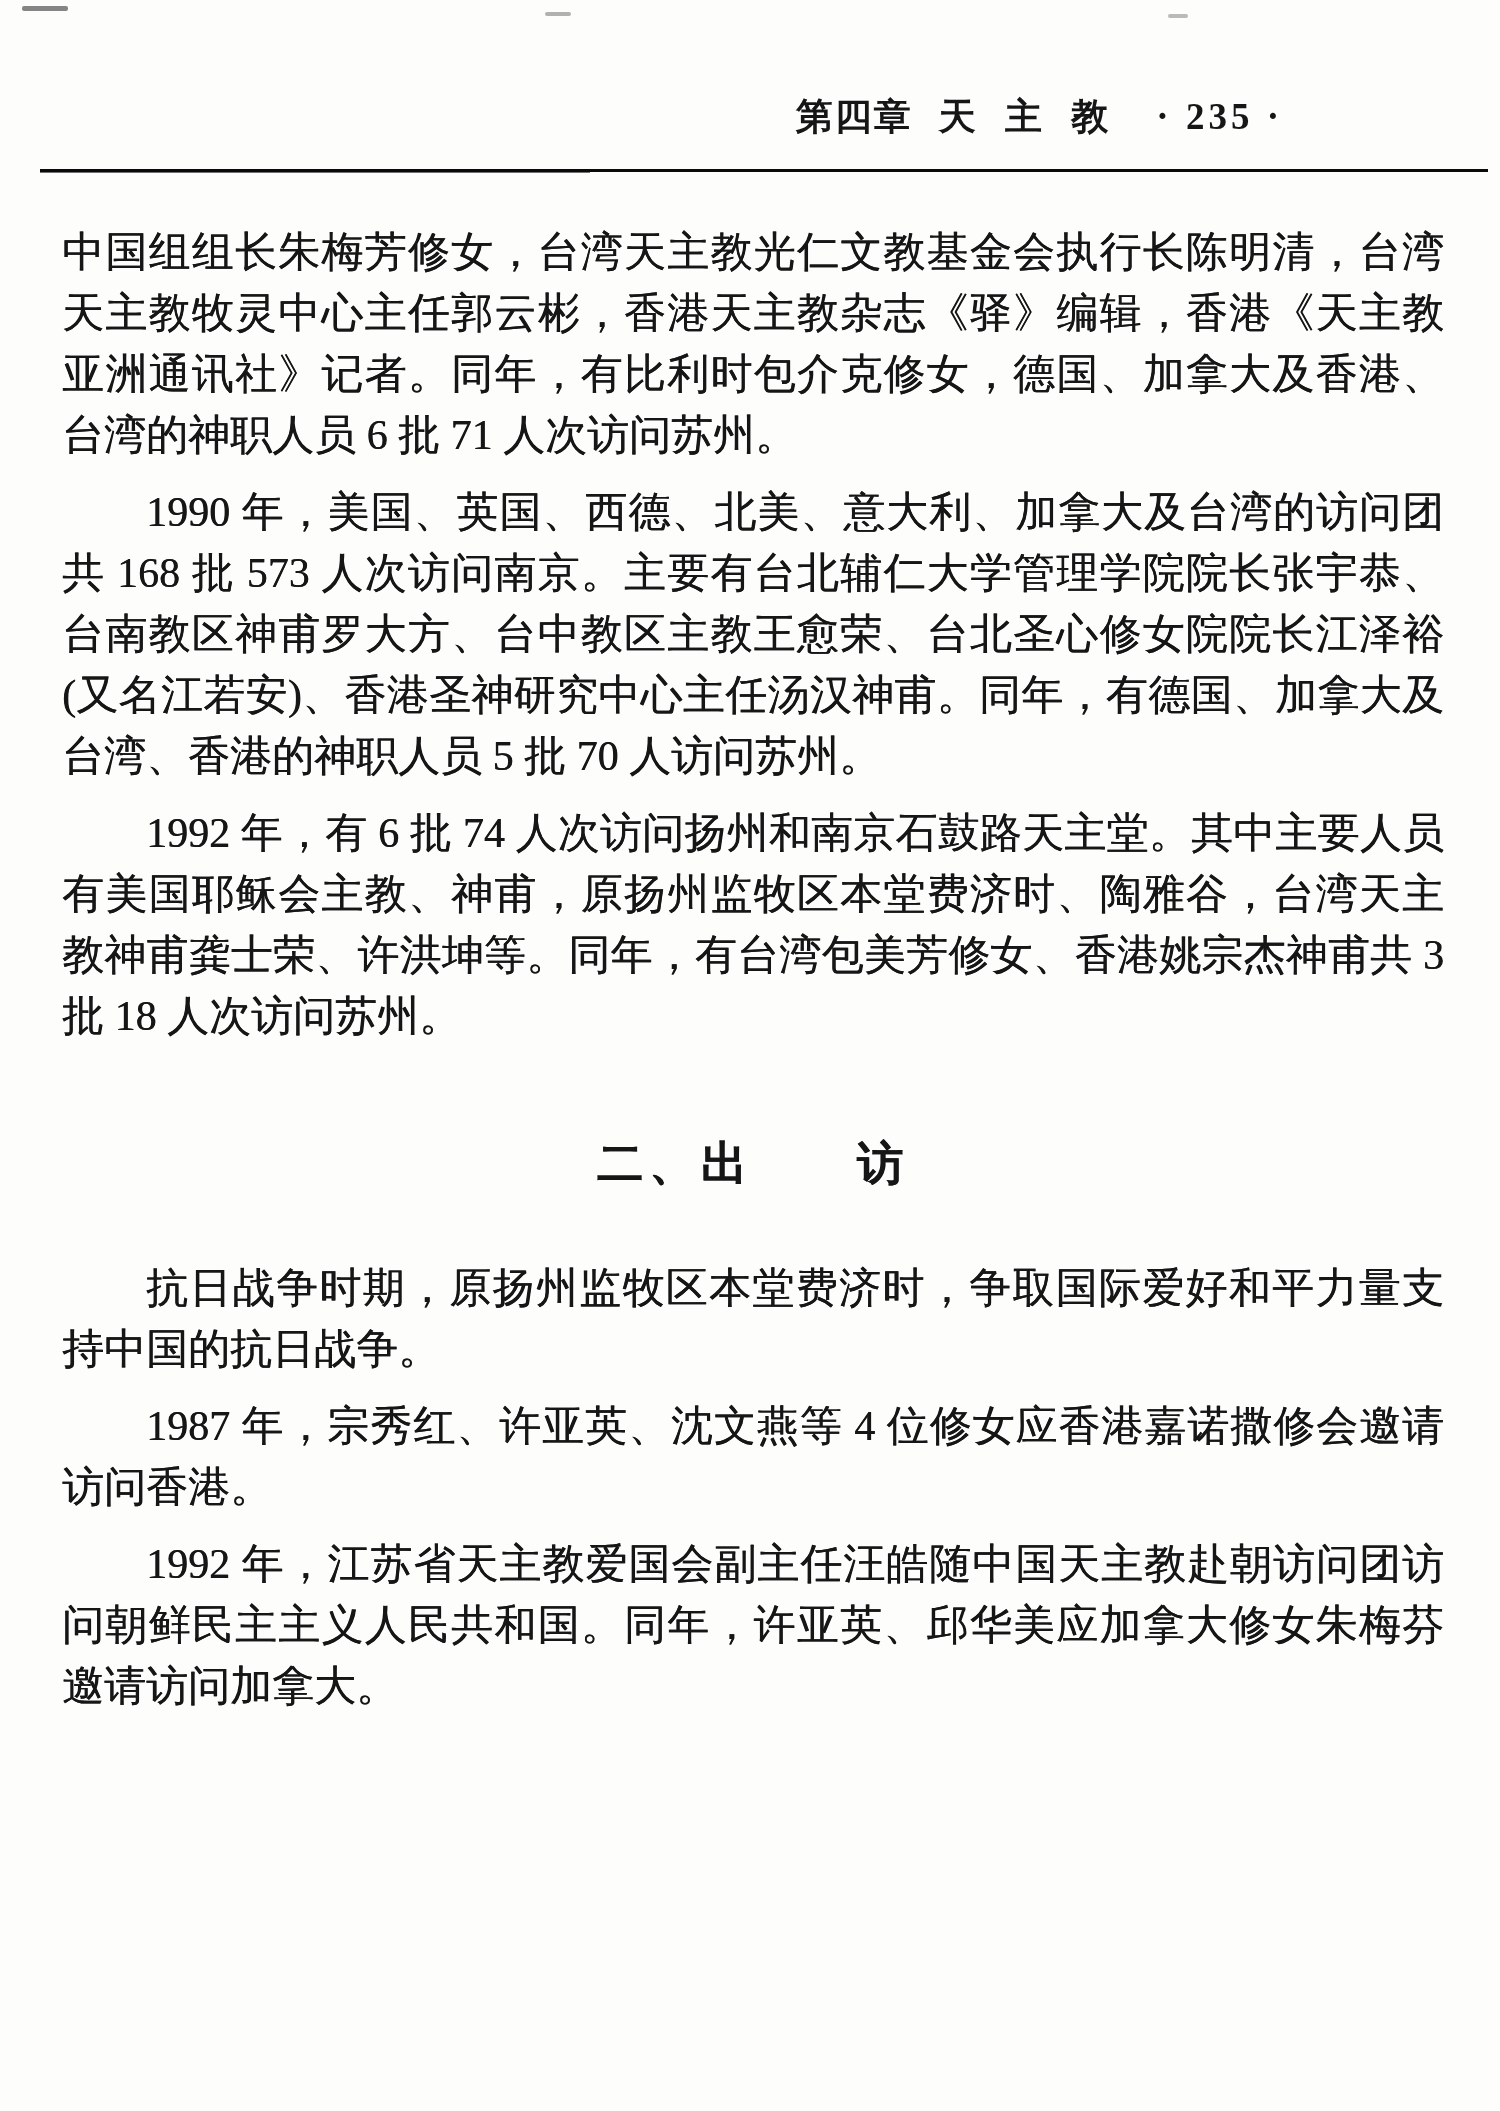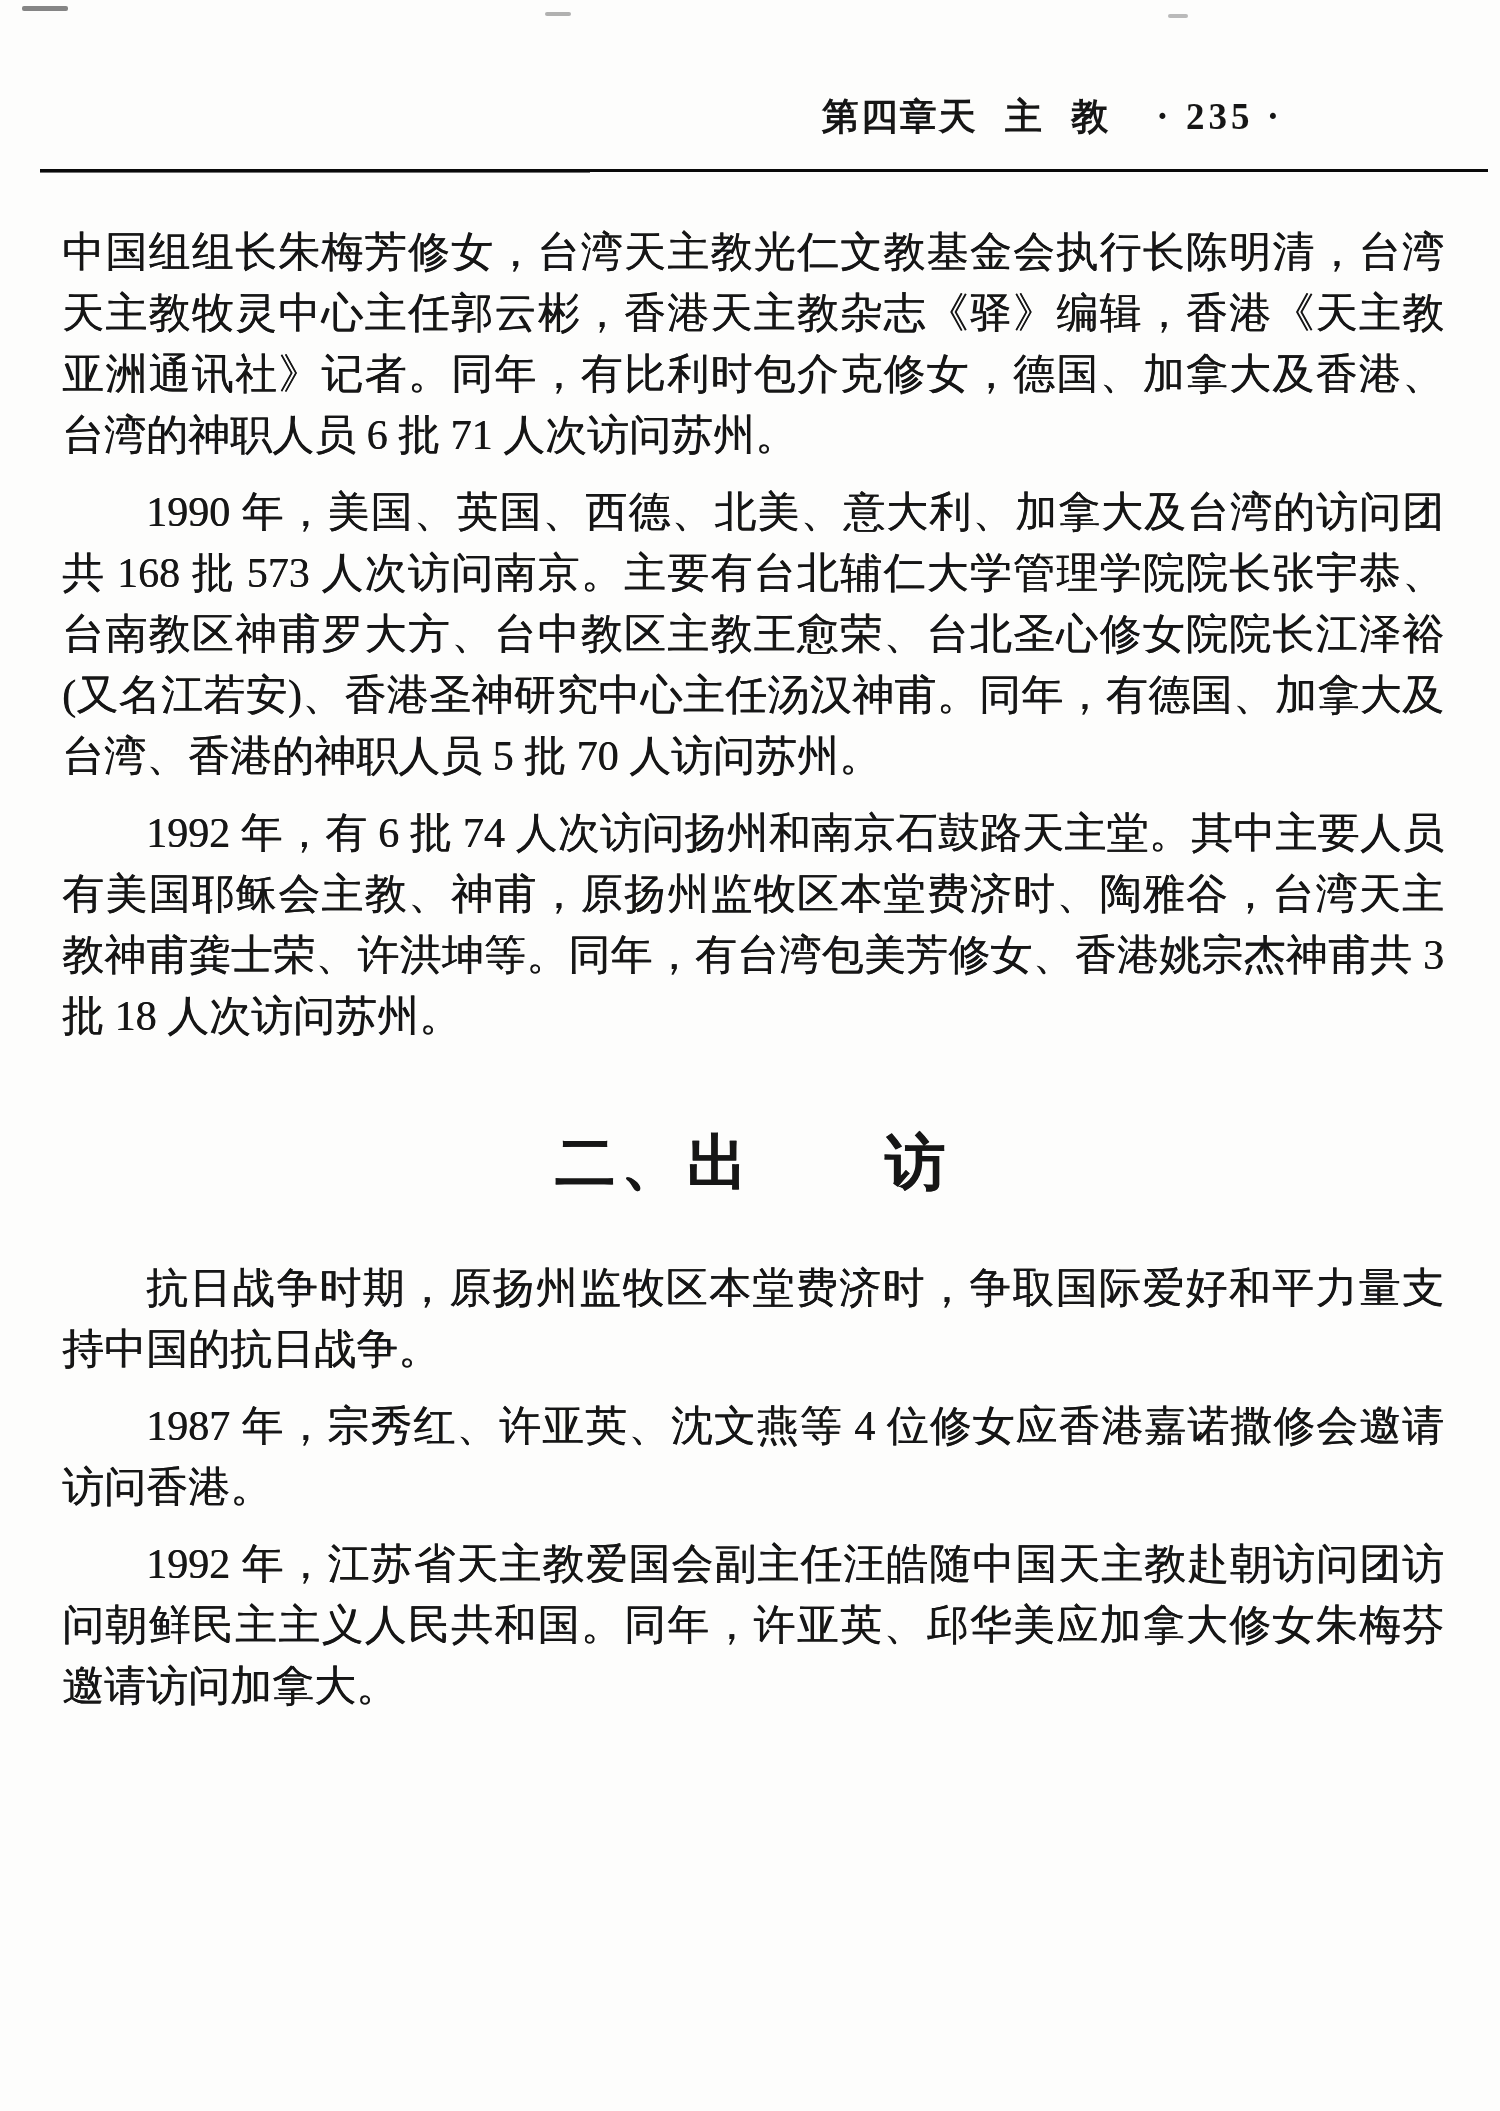--- a/index.html
+++ b/index.html
@@ -15,21 +15,21 @@
   
   .running-header {
     position: absolute;
     top: 92px;
     right: 217px;
     font-size: 37px;
     font-weight: bold;
     white-space: nowrap;
     letter-spacing: 2px;
   }
-  .running-header .chapter { }
+  .running-header .chapter { margin-right: 26px; }
   .running-header .title   { margin-right: 38px; letter-spacing: 10px; }
   .running-header .pageno  { font-weight: bold; letter-spacing: 4px; }
   .header-rule {
     position: absolute;
     top: 169px;
     left: 40px;
     right: 12px;
     height: 3px;
     background: #0a0a0a;
   }
@@ -56,21 +56,21 @@
     line-height: 61px;
     text-align: justify;
     text-justify: inter-ideograph;
   }
   .content p {
     margin: 16px;
     text-shadow: 0.4px 0 0 currentColor;
   }
   .content p.indent { text-indent: 2em; }
   .section-heading {
-    font-size: 60px;
+    font-size: 46px;
     font-weight: bold;
     text-align: center;
     margin: 86px 0 64px 0;
     letter-spacing: 6px;
     text-shadow: 0.4px 0 0 currentColor;
   }
 </style>
 </head>
 <body>
 

